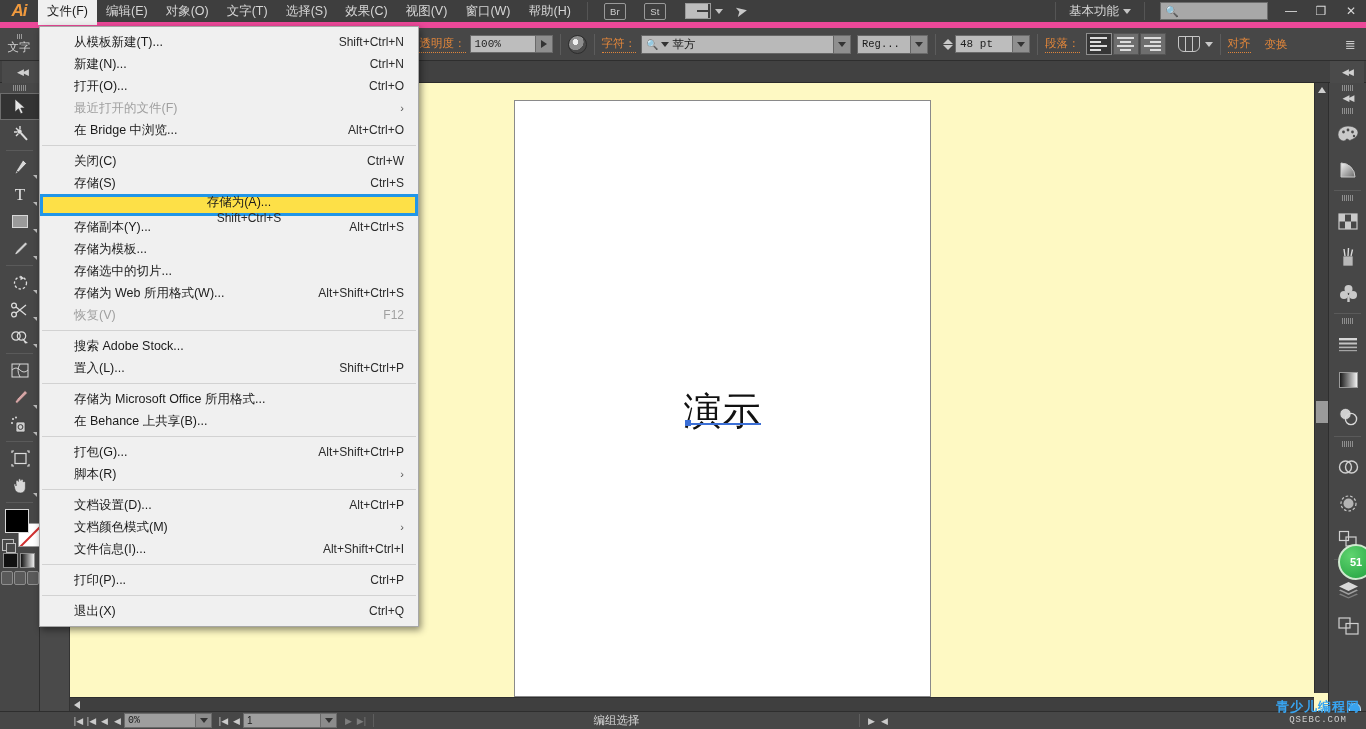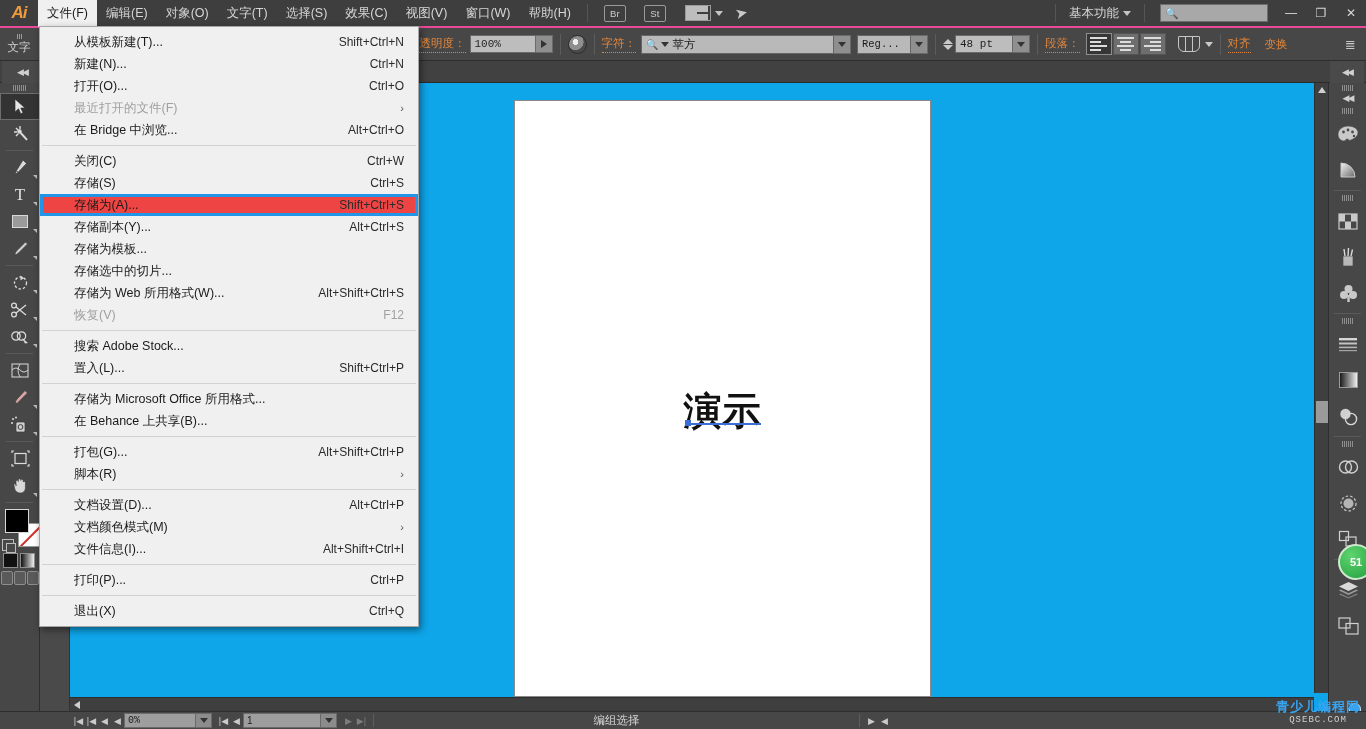--- a/index.html
+++ b/index.html
@@ -8,21 +8,21 @@
     background:#3b3b3b;
     font-family:"Liberation Sans","DejaVu Sans",sans-serif;
     -webkit-font-smoothing:antialiased;
   }
   #app { position:relative; width:1366px; height:729px; }
 
   
   .menubar{
     position:absolute; left:0; top:0; width:1366px; height:28px;
     background:#3e3e3e; display:flex; align-items:center;
-    border-bottom:2px solid #ec4899;
+    border-bottom:6px solid #ec4899;
     text-align:center;
   }
   .ai-logo{
     width:38px; height:28px; display:flex; align-items:center; justify-content:center;
     color:#f09a3e; font-size:17px; font-weight:bold; font-style:italic;
     letter-spacing:-1px;
   }
   .menu-item{
     height:28px; padding:6px 9px; display:flex; align-items:center;
     color:#d6d6d6; font-size:12.5px; cursor:default; white-space:nowrap;
@@ -188,21 +188,21 @@
     width:12px;height:14px;border:1px solid #8e8e8e;border-radius:2px;
     background:#5a5a5a;display:block;
   }
 
   
   .canvas{
     position:absolute;left:40px;top:83px;width:1288px;height:628px;
     background:#535353;
   }
   .canvas-inner{
-    position:absolute;left:30px;top:0;right:0;bottom:0;background:#0ea5e9;font-weight:bold;
+    position:absolute;left:30px;top:0;right:0;bottom:0;background:#fef9c3;
   }
   .artboard{
     position:absolute;left:445px;top:18px;width:415px;height:595px;
     background:#ffffff; box-shadow:0 0 0 1px #8a8a8a;
   }
   .art-text{
     position:absolute;left:50%;top:285px;transform:translateX(-50%);
     font-size:38px;color:#111; white-space:nowrap; letter-spacing:1px;
     font-family:"DejaVu Sans","Liberation Sans",sans-serif;
   }
@@ -302,21 +302,21 @@
   .mrow{
     height:22px;display:flex;align-items:center;
     padding:0 14px 0 34px;font-size:12.5px;color:#1a1a1a;white-space:nowrap;
     position:relative;
   }
   .mrow .lbl{ flex:1; }
   .mrow .acc{ color:#2b2b2b;font-size:12px;margin-left:20px; }
   .mrow.disabled .lbl,.mrow.disabled .acc{ color:#a0a0a0; }
   .mrow .sub{ color:#555;font-size:11px; }
   .mrow.hl{
-    background:#ef4444; box-shadow:inset 0 0 0 3px #2196e8;
+    background:#fde047; box-shadow:inset 0 0 0 3px #2196e8;flex-direction:column;
   }
   .msep{ height:1px;background:#d2d2d2;margin:4px 2px; }
 
   
   .wm{
     position:absolute;right:6px;bottom:4px;text-align:center;line-height:1.15;
   }
   .wm .l1{ color:#38a4f0;font-size:13px;font-weight:bold;letter-spacing:1px; }
   .wm .l2{ color:#cfcfcf;font-size:9px;font-family:"Liberation Mono","DejaVu Sans Mono",monospace;letter-spacing:1px; }
 </style>

